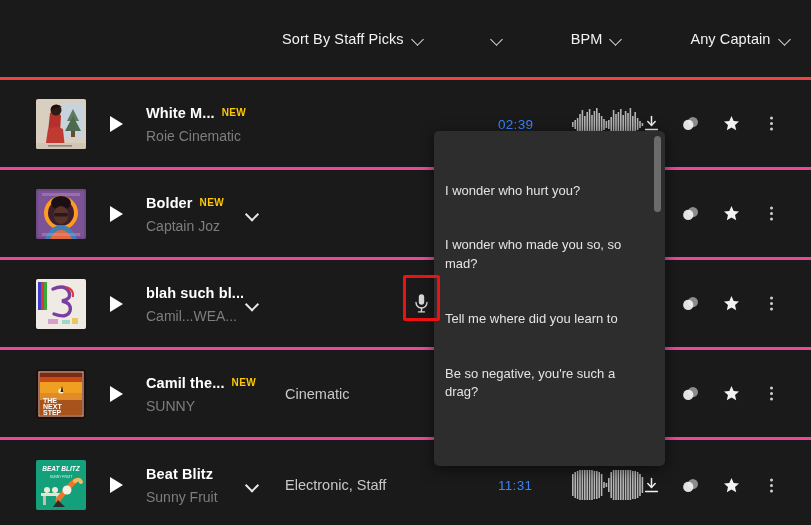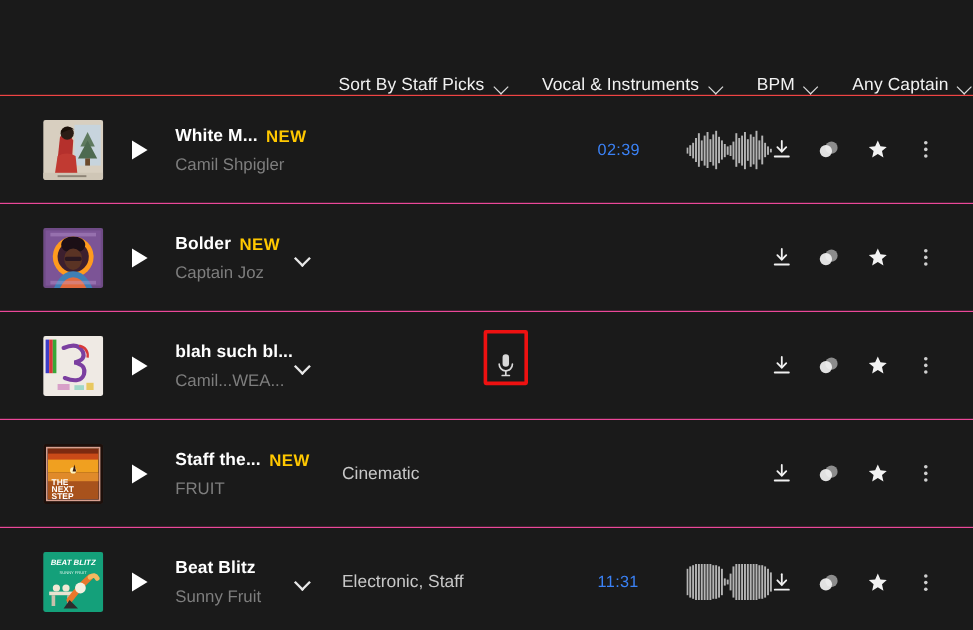--- a/index.html
+++ b/index.html
@@ -8,23 +8,24 @@
     background: #1a1a1a;
     font-family: "Liberation Sans", sans-serif;
     overflow: hidden;
     color: #fff;
   }
   #app { position: relative; width: 811px; height: 525px; background: #1a1a1a; }
 
   
   .filter-bar {
     position: absolute; left: 0; top: 0; width: 811px; height: 80px;
-    display: flex; align-items: flex-end;
+    display: flex; align-items: center;
     padding-left: 282px;
-    border-bottom: 1px solid #ef4444;
+    border-bottom: 3px solid #ef4444;
+    gap: 40px;
   }
   .filter {
     display: flex; align-items: center; gap: 9px;
     margin-right: 28px; cursor: pointer;
     white-space: nowrap;
   }
   .filter-label { font-size: 14.5px; color: #f2f2f2; letter-spacing: .1px; }
   .chev {
     display: inline-block; width: 11px; height: 7px; position: relative;
   }
@@ -32,21 +33,21 @@
     content: ""; position: absolute; left: 0; top: 0;
     width: 8px; height: 8px;
     border-right: 1.6px solid #dcdcdc; border-bottom: 1.6px solid #dcdcdc;
     transform: rotate(45deg);
   }
 
   
   .track-list { position: absolute; left: 0; top: 80px; width: 811px; }
   .track-row {
     position: relative; height: 90px; width: 811px;
-    border-bottom: 1px solid #ec4899;
+    border-bottom: 3px solid #ec4899;
     display: flex; align-items: center;
   }
   .track-row:last-child { border-bottom: none; }
 
   .thumb {
     position: absolute; left: 36px; top: 50%; transform: translateY(-50%);
     width: 50px; height: 50px; border-radius: 2px;
     overflow: hidden; background: #333;
   }
   .thumb svg { display: block; width: 50px; height: 50px; }
@@ -63,21 +64,21 @@
     border-bottom: 8.5px solid transparent;
   }
 
   .meta {
     position: absolute; left: 146px; top: 50%; transform: translateY(-50%);
     width: 92px;
   }
   .title-line { display: flex; align-items: center; gap: 7px; white-space: nowrap; }
   .t-title { font-size: 14.5px; font-weight: bold; color: #fff; letter-spacing: .1px; }
   .badge-new {
-    font-size: 14px; font-weight: bold; color: #ffc800;
+    font-size: 10px; font-weight: bold; color: #ffc800;
     letter-spacing: .4px;
   }
   .t-artist { font-size: 14px; color: #7e7e7e; margin-top: 7px; white-space: nowrap; }
 
   .row-chev {
     position: absolute; left: 246px; top: 50%; transform: translateY(-50%);
     width: 14px; height: 9px; cursor: pointer;
   }
   .row-chev::before {
     content: ""; position: absolute; left: 1px; top: 0;
@@ -151,21 +152,20 @@
 <body>
 
 <div id="app">
 
   <div class="filter-bar">
     <div class="filter">
       <span class="filter-label">Sort By Staff Picks</span>
       <span class="chev"></span>
     </div>
     <div class="filter">
-      <span class="filter-label">Vocal &amp; Instruments</span>
       <span class="chev"></span>
     </div>
     <div class="filter">
       <span class="filter-label">BPM</span>
       <span class="chev"></span>
     </div>
     <div class="filter">
       <span class="filter-label">Any Captain</span>
       <span class="chev"></span>
     </div>
@@ -190,21 +190,21 @@
         </svg>
       </div>
       <div class="play-btn">
         <span class="play-tri"></span>
       </div>
       <div class="meta">
         <div class="title-line">
           <span class="t-title">White M...</span>
           <span class="badge-new">NEW</span>
         </div>
-        <div class="t-artist">Camil Shpigler</div>
+        <div class="t-artist">Roie Cinematic</div>
       </div>
       <div class="duration">02:39</div>
       <div class="wave">
         <svg width="74" height="34" viewBox="0 0 74 34" xmlns="http://www.w3.org/2000/svg">
           <g fill="#b4b4b4">
             <rect x="0" y="15" width="1.6" height="5"></rect>
               <rect x="2.4" y="13" width="1.6" height="9"></rect>
             <rect x="4.8" y="11" width="1.6" height="13"></rect>
               <rect x="7.2" y="7" width="1.6" height="20"></rect>
             <rect x="9.6" y="3" width="1.6" height="28"></rect>
@@ -401,24 +401,24 @@
           <text x="7" y="40" font-family="Liberation Sans, sans-serif" font-size="7" font-weight="bold" fill="#ffffff">NEXT</text>
           <text x="7" y="46" font-family="Liberation Sans, sans-serif" font-size="7" font-weight="bold" fill="#ffffff">STEP</text>
           <rect x="3" y="3" width="44" height="44" fill="none" stroke="#d8a090" stroke-width="1.3"></rect>
         </svg>
       </div>
       <div class="play-btn">
         <span class="play-tri"></span>
       </div>
       <div class="meta">
         <div class="title-line">
-          <span class="t-title">Staff the...</span>
+          <span class="t-title">Camil the...</span>
           <span class="badge-new">NEW</span>
         </div>
-        <div class="t-artist">FRUIT</div>
+        <div class="t-artist">SUNNY</div>
       </div>
       <div class="genres">Cinematic</div>
       <div class="duration"></div>
       <div class="actions">
         <div class="act">
           <svg width="17" height="17" viewBox="0 0 17 17" fill="none" stroke="#f0f0f0" stroke-width="1.5" stroke-linecap="round">
             <path d="M8.5 1.5 V10"></path>
               <path d="M4.8 6.6 L8.5 10.4 L12.2 6.6"></path>
               <path d="M2.6 14.4 H14.4"></path>
           </svg>
@@ -534,16 +534,40 @@
             <circle cx="2.5" cy="3" r="1.5" fill="#cfcfcf"></circle>
             <circle cx="2.5" cy="8.5" r="1.5" fill="#cfcfcf"></circle>
             <circle cx="2.5" cy="14" r="1.5" fill="#cfcfcf"></circle>
           </svg>
         </div>
       </div>
     </div>
 
   </div>
 
+  <div class="lyrics-pop">
+    <div class="lyrics-inner">
+      <div class="lyr-line">I wonder who hurt you?</div>
+      <div class="lyr-line">I wonder who made you so, so mad?</div>
+      <div class="lyr-line">Tell me where did you learn to</div>
+      <div class="lyr-line">Be so negative, you're such a drag?</div>
+      <div class="lyr-line blank"></div>
+      
+      
+      
+      
+      
+      
+      
+      
+      
+      
+      
+      
+      
+    </div>
+    <div class="pop-scroll-track"></div>
+    <div class="pop-scroll-thumb"></div>
+  </div>
 
   <div class="redbox"></div>
 
 </div>
 
 </body></html>

